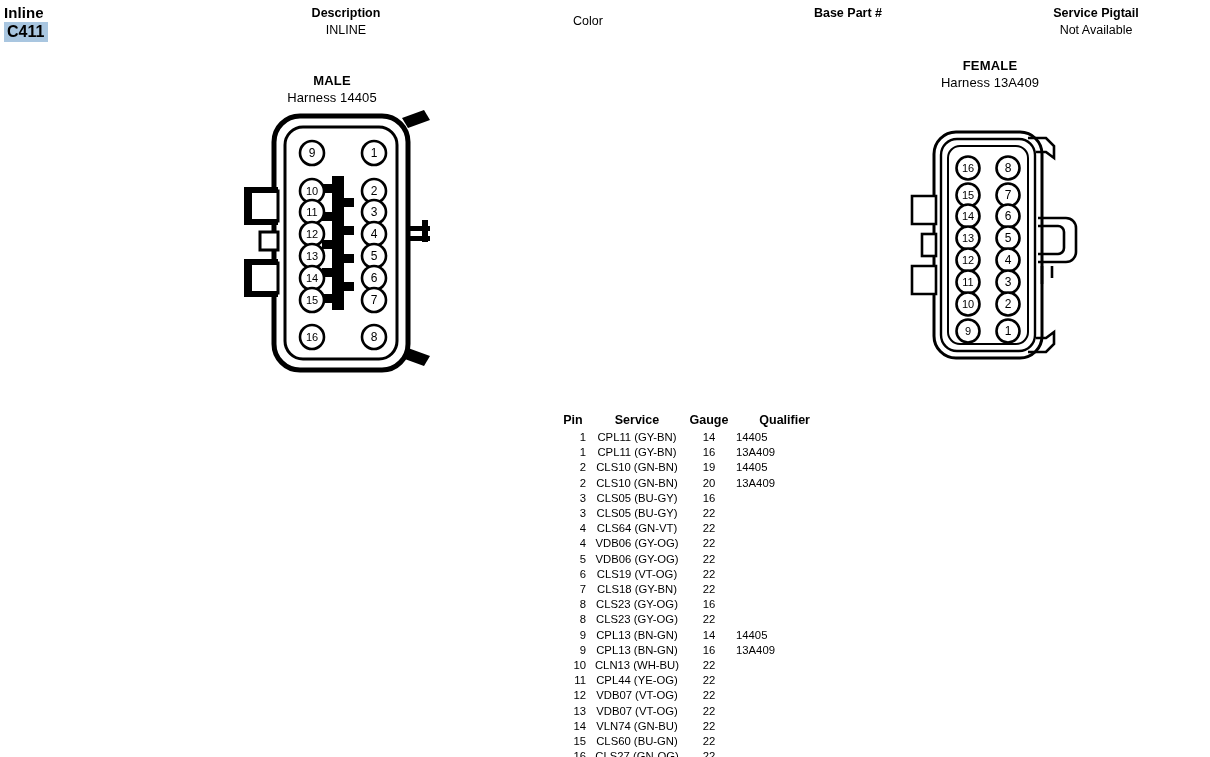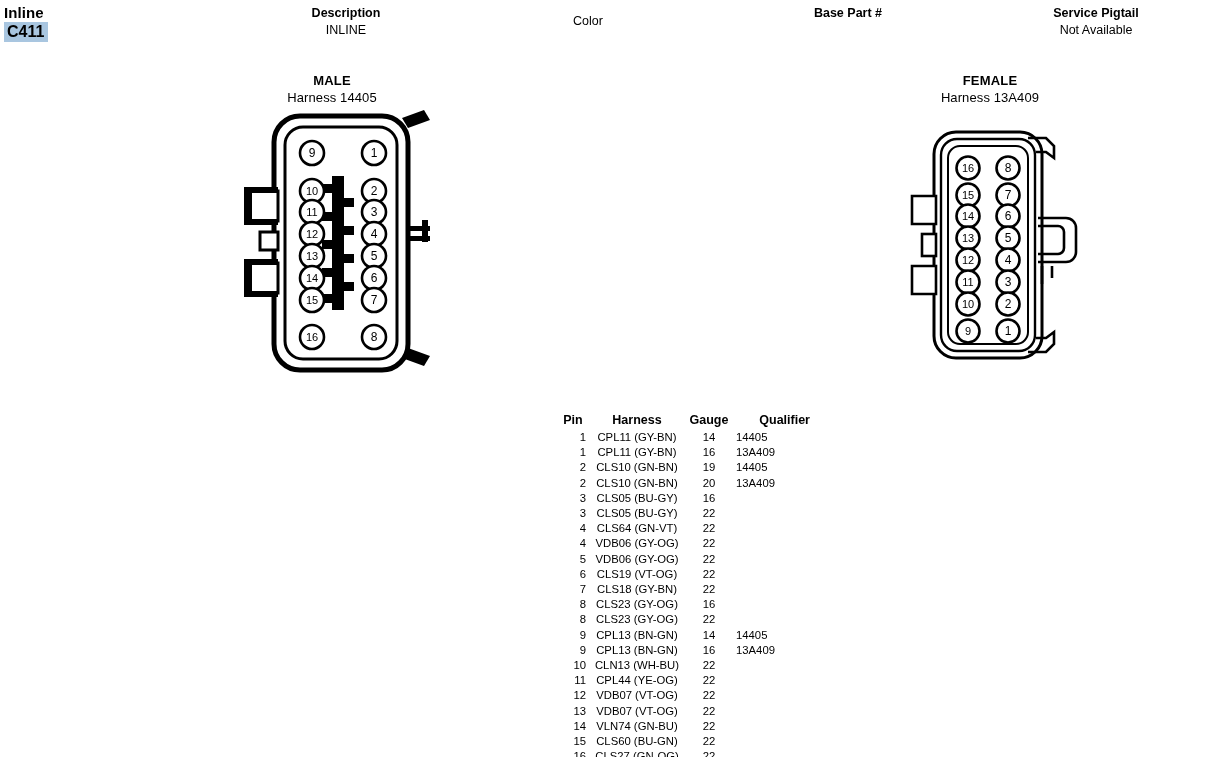--- a/index.html
+++ b/index.html
@@ -60,21 +60,21 @@
   }
   .conn-caption .gender {
     font-weight: bold;
     letter-spacing: 0.2px;
   }
   .conn-caption .harness {
     margin-top: 2px;
     letter-spacing: 0.1px;
   }
   #male-caption { left: 212px; top: 73px; }
-  #female-caption { left: 870px; top: 73px; }
+  #female-caption { left: 870px; top: 58px; }
 
   
   #male-connector  { left: 238px; top: 108px; }
   #female-connector { left: 898px; top: 118px; }
 
   
   #pin-table {
     left: 560px; top: 413px;
     font-size: 11.5px;
   }
@@ -288,21 +288,21 @@
     <text x="70" y="213" text-anchor="middle" dominant-baseline="central" font-family="Liberation Sans, sans-serif" font-size="11">9</text>
   </g>
 </svg>
 </div>
 
 <div class="abs" id="pin-table">
   <table>
     <thead>
       <tr>
         <th class="col-pin">Pin</th>
-        <th class="col-circuit">Harness</th>
+        <th class="col-circuit">Service</th>
         <th class="col-gauge">Gauge</th>
         <th class="col-qual">Qualifier</th>
       </tr>
     </thead>
     <tbody id="pin-table-body">
         <tr>
           <td class="col-pin">1</td>
           <td class="col-circuit">CPL11 (GY-BN)</td>
           <td class="col-gauge">14</td>
           <td class="col-qual">14405</td>

